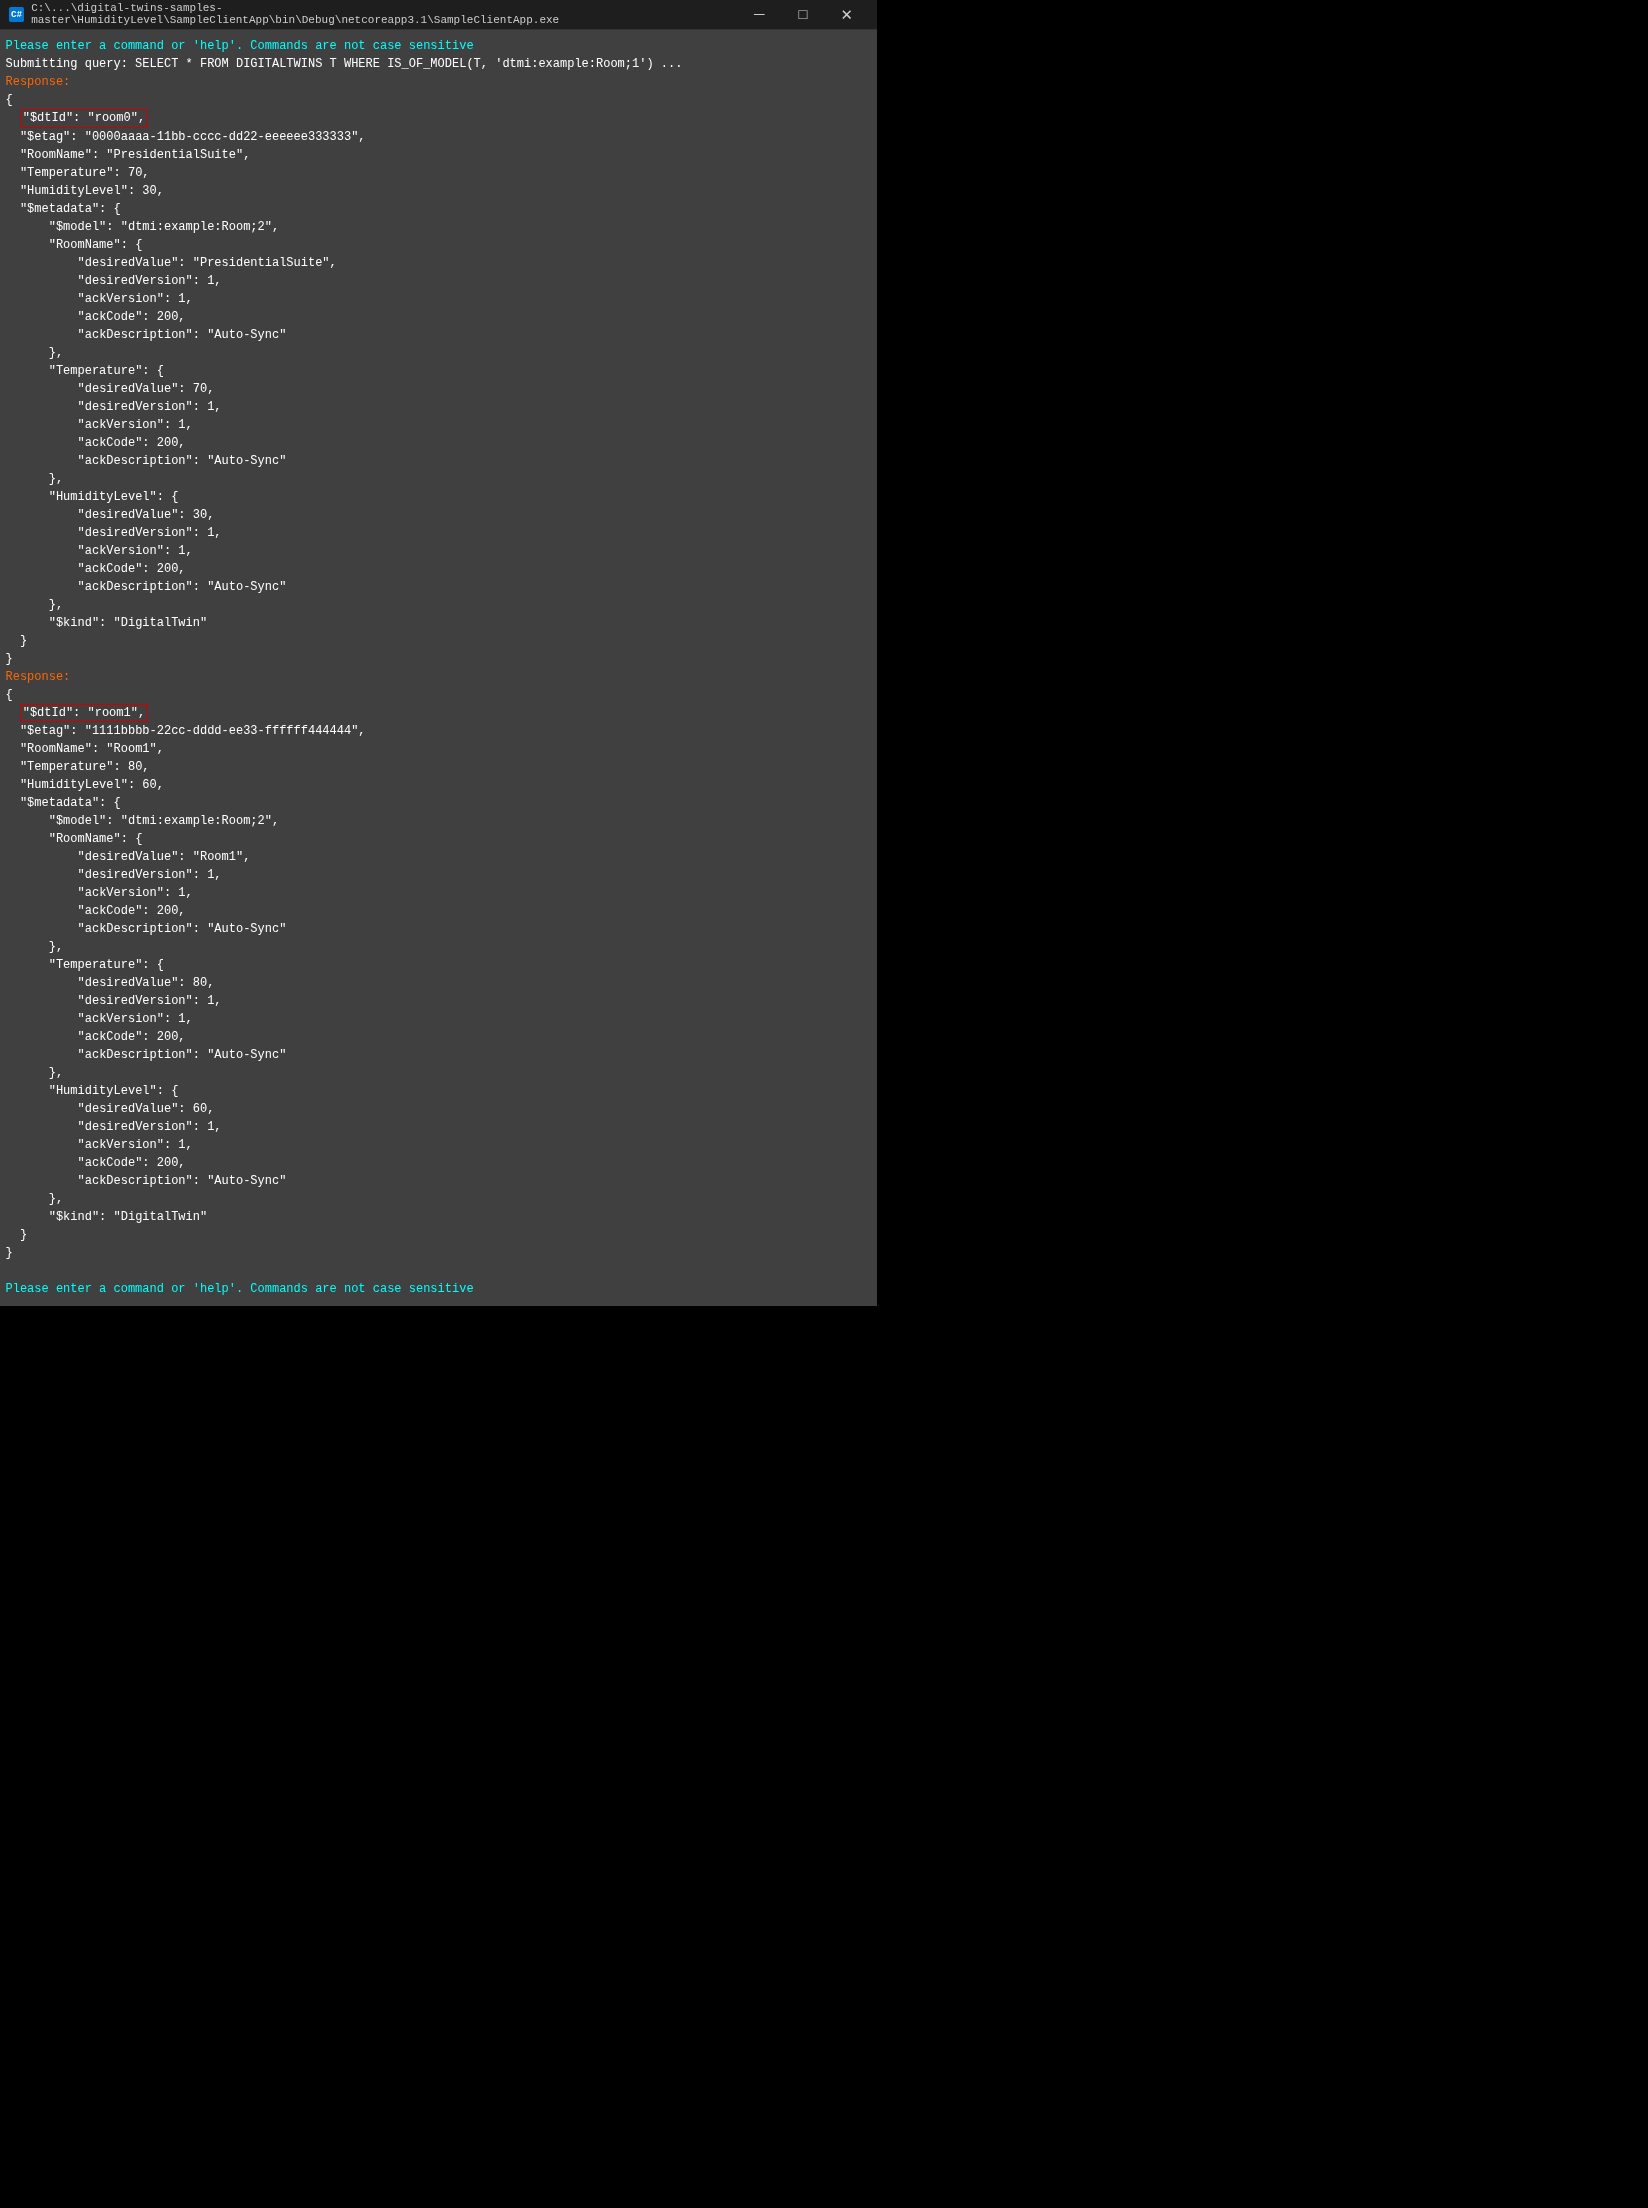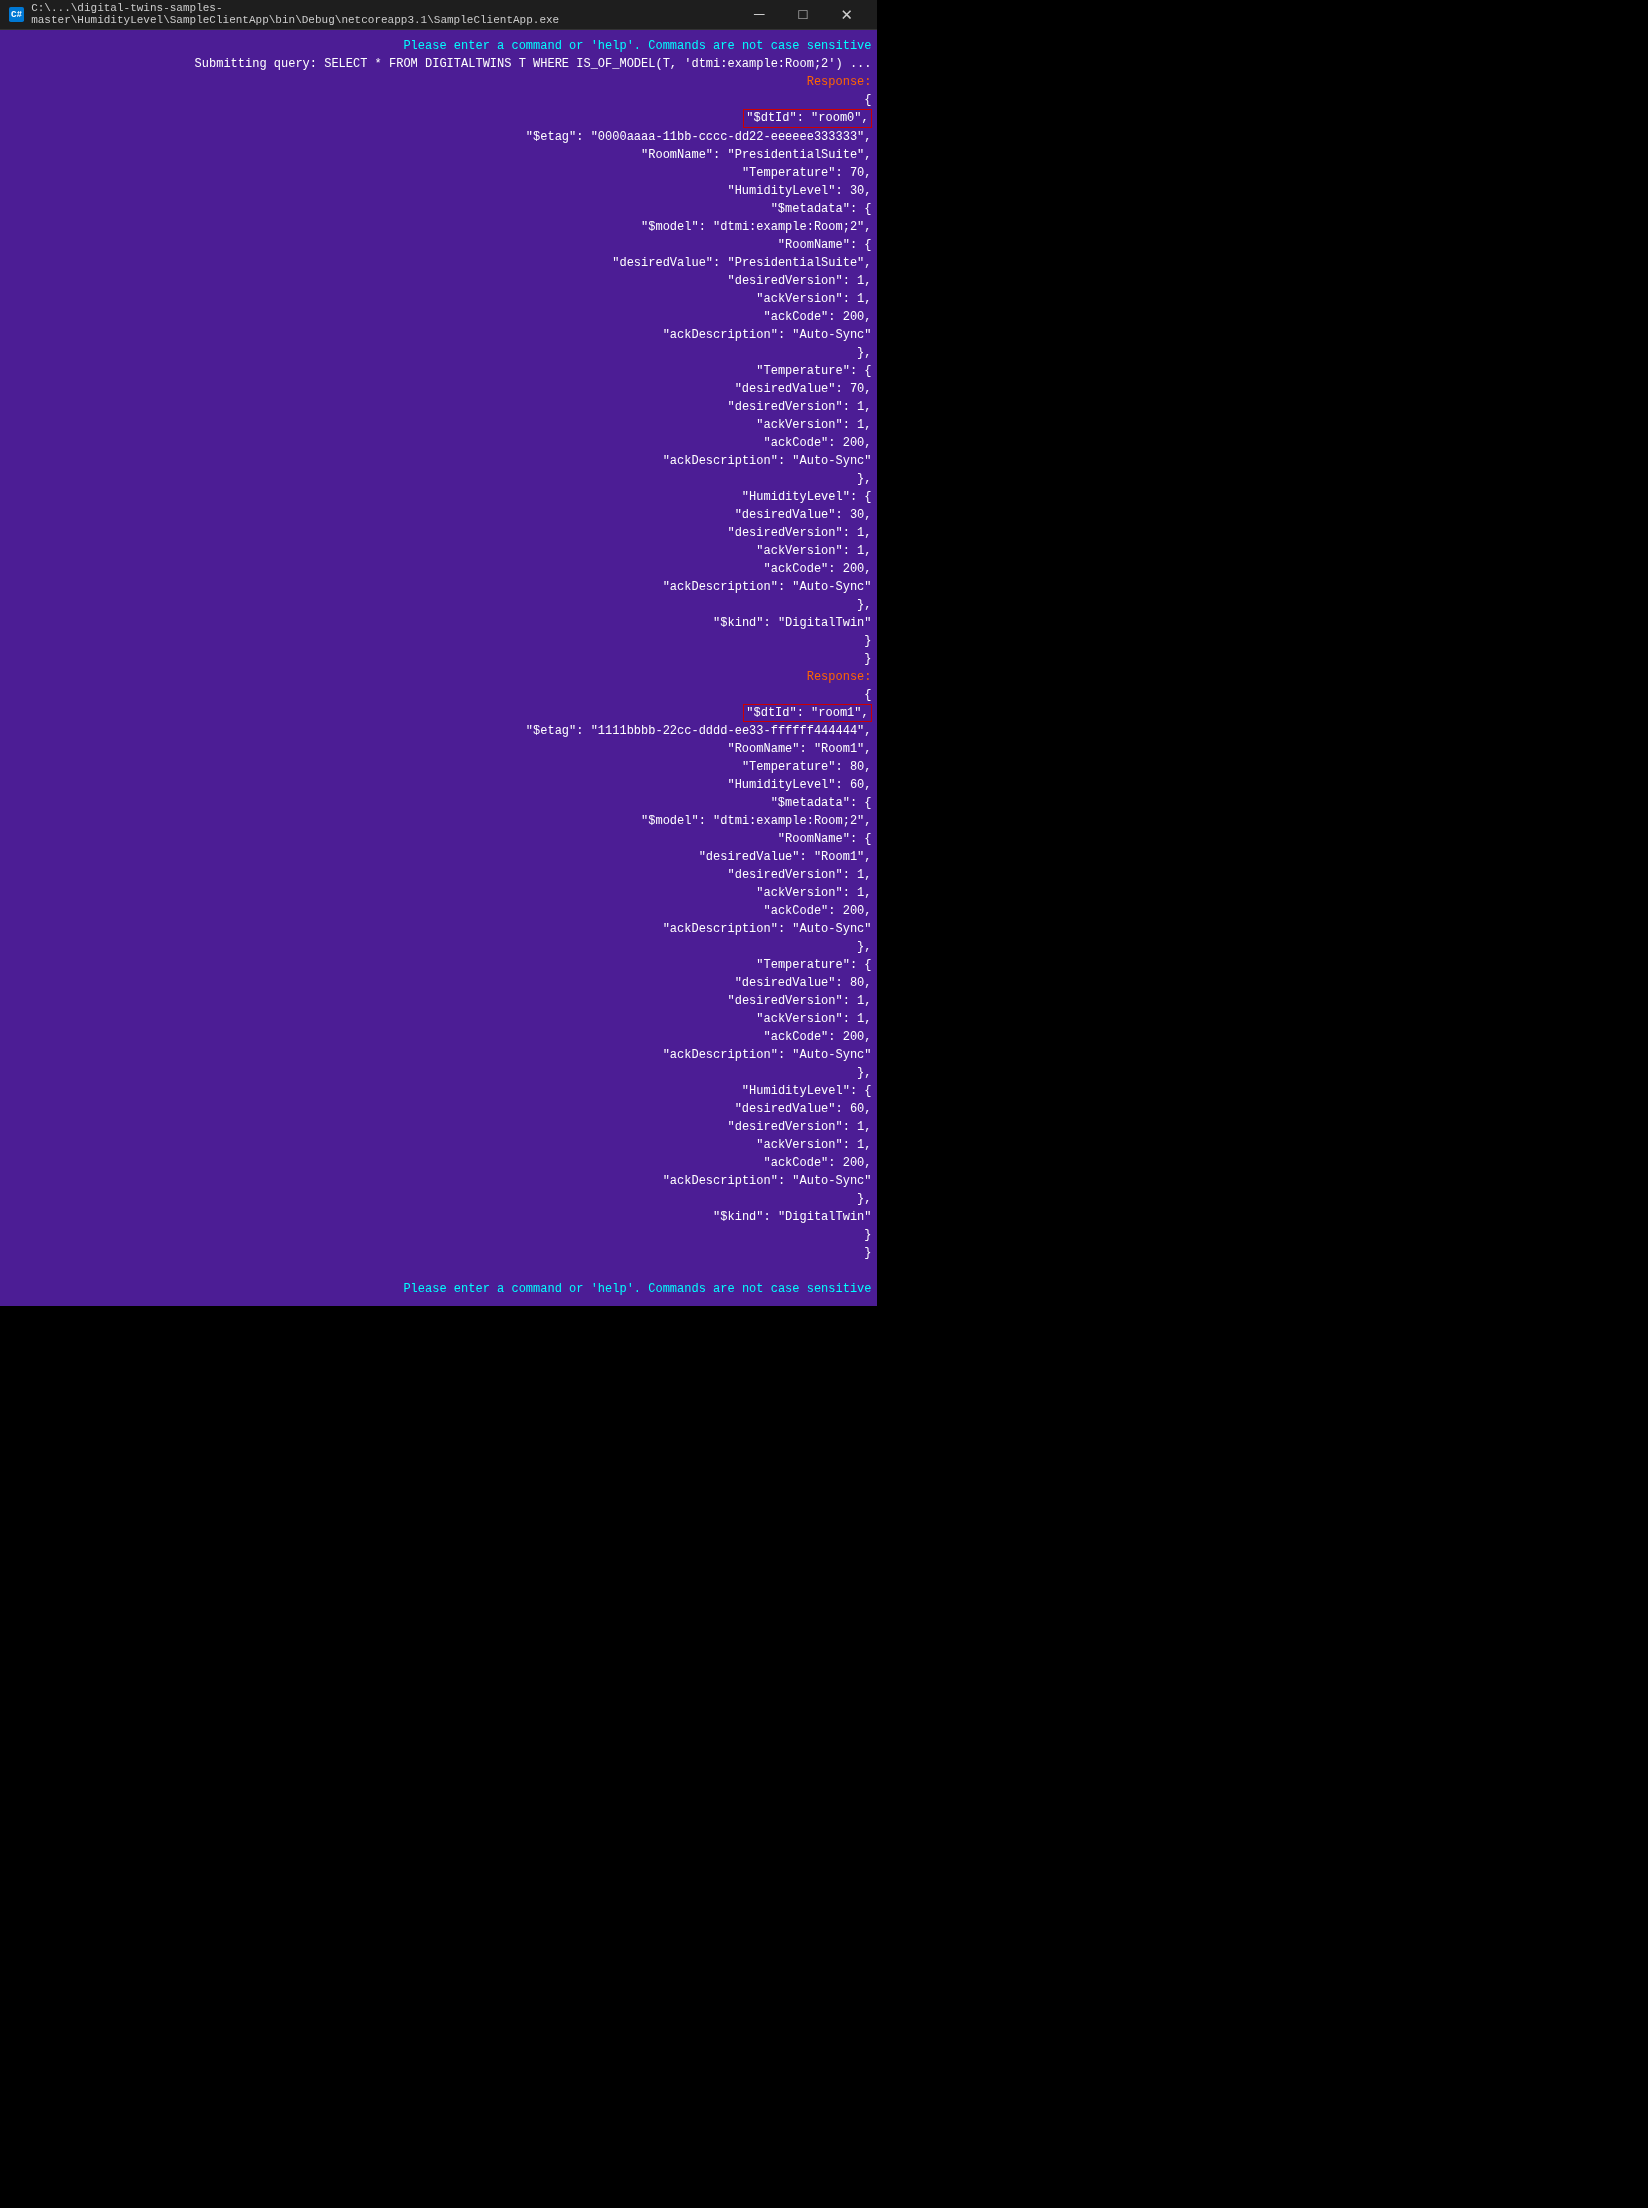--- a/index.html
+++ b/index.html
@@ -72,26 +72,25 @@
       border: none;
       color: #cccccc;
       font-size: 14.8px;
       cursor: pointer;
       display: flex;
       align-items: center;
       justify-content: center;
     }
 
     .terminal {
-      background: #4c1d95;
+      background: #404040;
       flex: 1;
       padding: 7.4px 5.5px;
       overflow: auto;
       line-height: 1.5;
-      text-align: right;
     }
 
     .line {
       white-space: pre;
       display: block;
     }
 
     .cyan { color: #00ffff; }
     .white { color: #ffffff; }
   </style>
@@ -110,21 +109,21 @@
       <button class="title-bar-btn">□</button>
       <button class="title-bar-btn close">✕</button>
     </div>
   </div>
 
   <div class="terminal">
 
     <span class="line cyan">Please enter a command or 'help'. Commands are not case sensitive</span>
 
 
-    <span class="line white">Submitting query: SELECT * FROM DIGITALTWINS T WHERE IS_OF_MODEL(T, 'dtmi:example:Room;2') ...</span>
+    <span class="line white">Submitting query: SELECT * FROM DIGITALTWINS T WHERE IS_OF_MODEL(T, 'dtmi:example:Room;1') ...</span>
 
     <span class="line" style="color:#ff6600;">Response:</span>
 
     <span class="line white">{</span>
 
     <span class="line white">  <span style="border: 1.8px solid #cc0000; padding: 0 1.8px; display: inline-block; line-height: 1.4;">"$dtId": "room0",</span></span>
 
     <span class="line white">  <span>"$etag": "0000aaaa-11bb-cccc-dd22-eeeeee333333",</span></span>
     <span class="line white">  <span>"RoomName": "PresidentialSuite",</span></span>
     <span class="line white">  <span>"Temperature": 70,</span></span>

